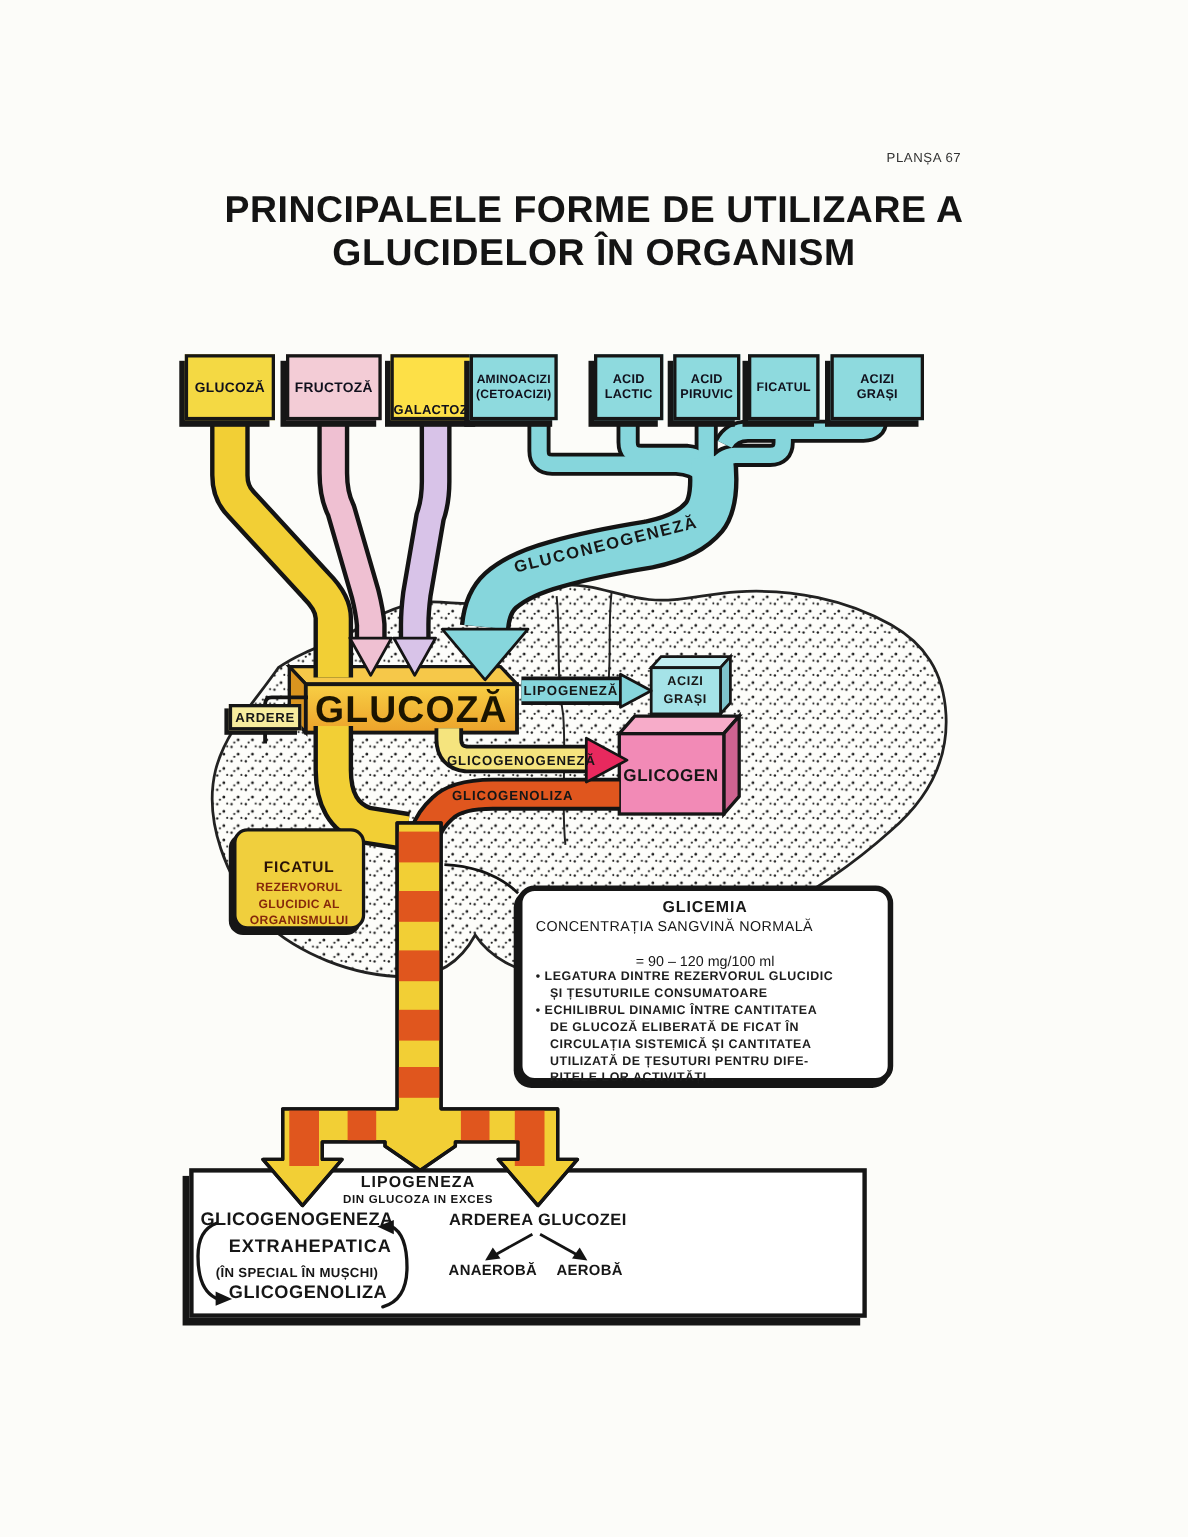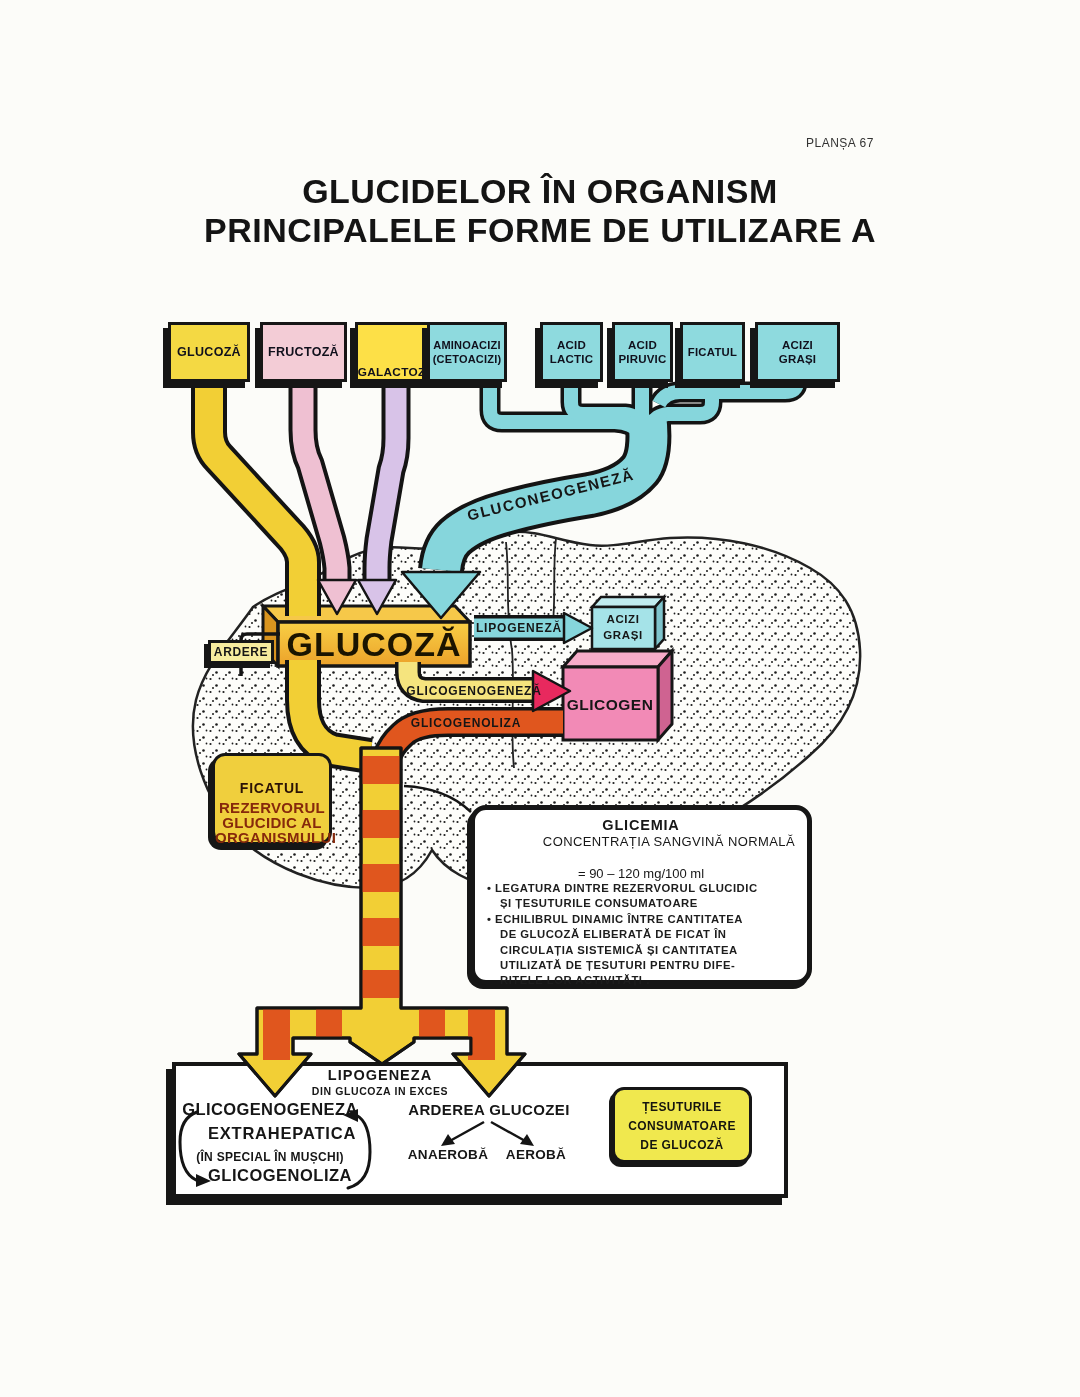--- a/index.html
+++ b/index.html
@@ -25,27 +25,27 @@
   .c-cyan{background:#8edade;}
 
   .ardere{position:absolute;left:208px;top:640px;width:66px;height:24px;box-sizing:border-box;
           background:#f7ec9e;border:3px solid #161616;box-shadow:-4px 4px 0 #161616;
           display:flex;align-items:center;justify-content:center;font-weight:bold;font-size:12px;
           letter-spacing:.6px;z-index:2;}
   .ficat{position:absolute;left:212px;top:753px;width:120px;height:92px;box-sizing:border-box;
          background:#f0cf3d;border:3.5px solid #161616;border-radius:13px;box-shadow:-4px 5px 0 #161616;
          text-align:center;font-weight:bold;z-index:2;padding-top:24px;}
   .ficat .t{font-size:14px;color:#2a1206;letter-spacing:.8px;margin-bottom:4px;}
-  .ficat .s{font-size:15px;color:#86290b;line-height:15px;letter-spacing:.3px;}
+  .ficat .s{font-size:11px;color:#86290b;line-height:15px;letter-spacing:.3px;}
 
   .glicemia{position:absolute;left:470px;top:805px;width:342px;height:180px;box-sizing:border-box;
             background:#ffffff;border:5px solid #161616;border-radius:16px;box-shadow:-3px 4px 0 #161616;
             z-index:2;padding:7px 12px 0 12px;}
   .glicemia .gt{text-align:center;font-weight:bold;font-size:14.5px;letter-spacing:.8px;}
-  .glicemia .gs{text-align:right;font-size:13px;letter-spacing:.4px;margin-top:1px;}
+  .glicemia .gs{text-align:left;font-size:13px;letter-spacing:.4px;margin-top:1px;}
   .glicemia .gr{text-align:center;font-size:13px;margin-top:17px;}
   .glicemia .bl{font-size:11.3px;font-weight:bold;letter-spacing:.5px;line-height:15.4px;color:#1d1d1d;}
   .glicemia .cont{padding-left:13px;}
 
   .bottom-rect{position:absolute;left:172px;top:1062px;width:616px;height:136px;box-sizing:border-box;
                background:#ffffff;border:4px solid #161616;box-shadow:-6px 7px 0 #161616;z-index:2;}
   .bt{position:absolute;font-weight:bold;text-align:center;z-index:2;color:#161616;}
   .tesut{position:absolute;left:612px;top:1087px;width:140px;height:76px;box-sizing:border-box;
          background:#f0e84e;border:3.5px solid #161616;border-radius:12px;box-shadow:-3px 4px 0 #161616;
          z-index:2;text-align:center;font-weight:bold;font-size:12px;line-height:19px;
@@ -155,22 +155,22 @@
     <path d="M241,676 L241,640 Q241,634 247,634 L280,634" fill="none" stroke="#141414" stroke-width="3.5"></path>
 
     <text class="lblrib" transform="translate(552,500) rotate(-14)" text-anchor="middle">GLUCONEOGENEZĂ</text>
     <text class="lblpipe" x="519" y="632" text-anchor="middle">LIPOGENEZĂ</text>
     <text class="lblpipe" x="474" y="695" text-anchor="middle">GLICOGENOGENEZĂ</text>
     <text class="lblpipe" x="466" y="727" text-anchor="middle">GLICOGENOLIZA</text>
   </svg>
 
   <div class="plate">PLANȘA 67</div>
   <div class="title">
+    <div>PRINCIPALELE FORME DE UTILIZARE A</div>
     <div>GLUCIDELOR ÎN ORGANISM</div>
-    <div>PRINCIPALELE FORME DE UTILIZARE A</div>
   </div>
 
   <div class="srcbox c-yellow one" style="left:168px;width:82px;">
     <div>GLUCOZĂ</div>
   </div>
   <div class="srcbox c-pink one" style="left:260px;width:87px;">
     <div>FRUCTOZĂ</div>
   </div>
   <div class="srcbox c-violet one" style="left:355px;width:82px;font-size:11.8px;">
     <div>GALACTOZĂ</div>
@@ -226,25 +226,20 @@
 
   <div class="bt" style="left:180px;top:1100px;width:180px;font-size:16.5px;letter-spacing:.4px;">GLICOGENOGENEZA</div>
   <div class="bt" style="left:192px;top:1124px;width:180px;font-size:16.5px;letter-spacing:.8px;">EXTRAHEPATICA</div>
   <div class="bt" style="left:180px;top:1150px;width:180px;font-size:12px;letter-spacing:.3px;">(ÎN SPECIAL ÎN MUȘCHI)</div>
   <div class="bt" style="left:190px;top:1166px;width:180px;font-size:16.5px;letter-spacing:.5px;">GLICOGENOLIZA</div>
 
   <div class="bt" style="left:400px;top:1101px;width:178px;font-size:15px;letter-spacing:.4px;">ARDEREA  GLUCOZEI</div>
   <div class="bt" style="left:402px;top:1147px;width:92px;font-size:13.5px;letter-spacing:.3px;">ANAEROBĂ</div>
   <div class="bt" style="left:494px;top:1147px;width:84px;font-size:13.5px;letter-spacing:.3px;">AEROBĂ</div>
 
-  <div class="tesut">
-    <div>ȚESUTURILE</div>
-    <div>CONSUMATOARE</div>
-    <div>DE GLUCOZĂ</div>
-  </div>
 
   <svg id="svg-over" class="layer" width="1080" height="1397" viewBox="0 0 1080 1397">
     <defs>
       <clipPath id="stripeClip">
         <path d="M361,748 L401,748 L401,1008 L507,1008 L507,1054 L525,1054 L489,1096 L453,1054 L471,1054
                  L471,1038 L414,1038 L414,1042 L382,1064 L350,1042 L350,1038 L293,1038 L293,1054 L311,1054
                  L275,1096 L239,1054 L257,1054 L257,1008 L361,1008 Z"></path>
       </clipPath>
     </defs>
 

